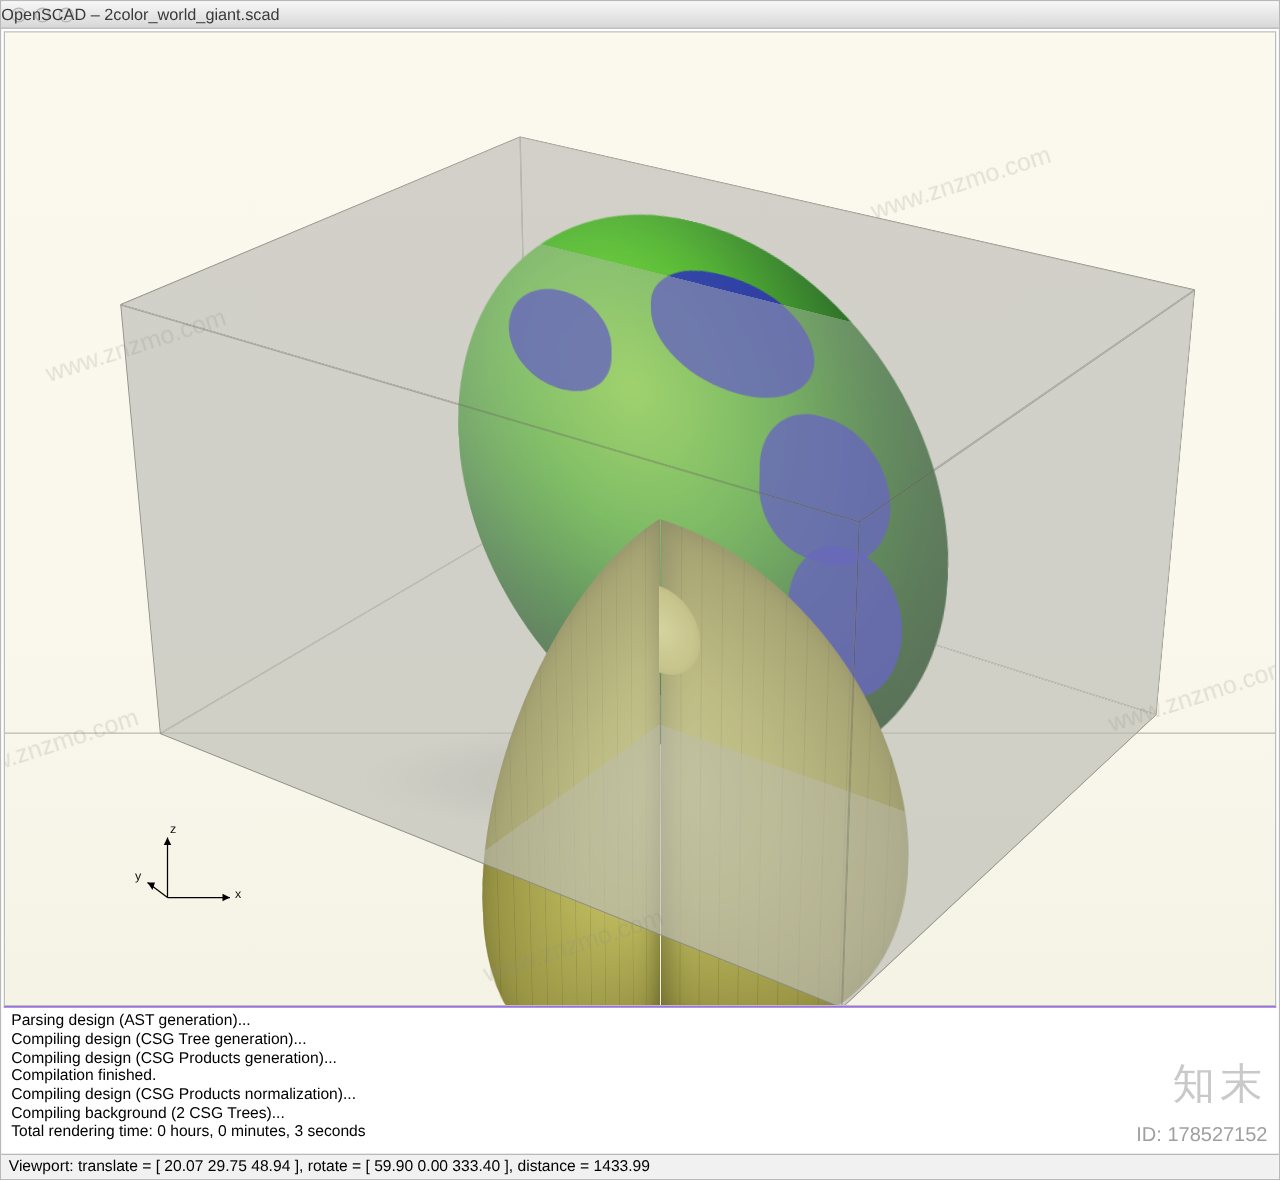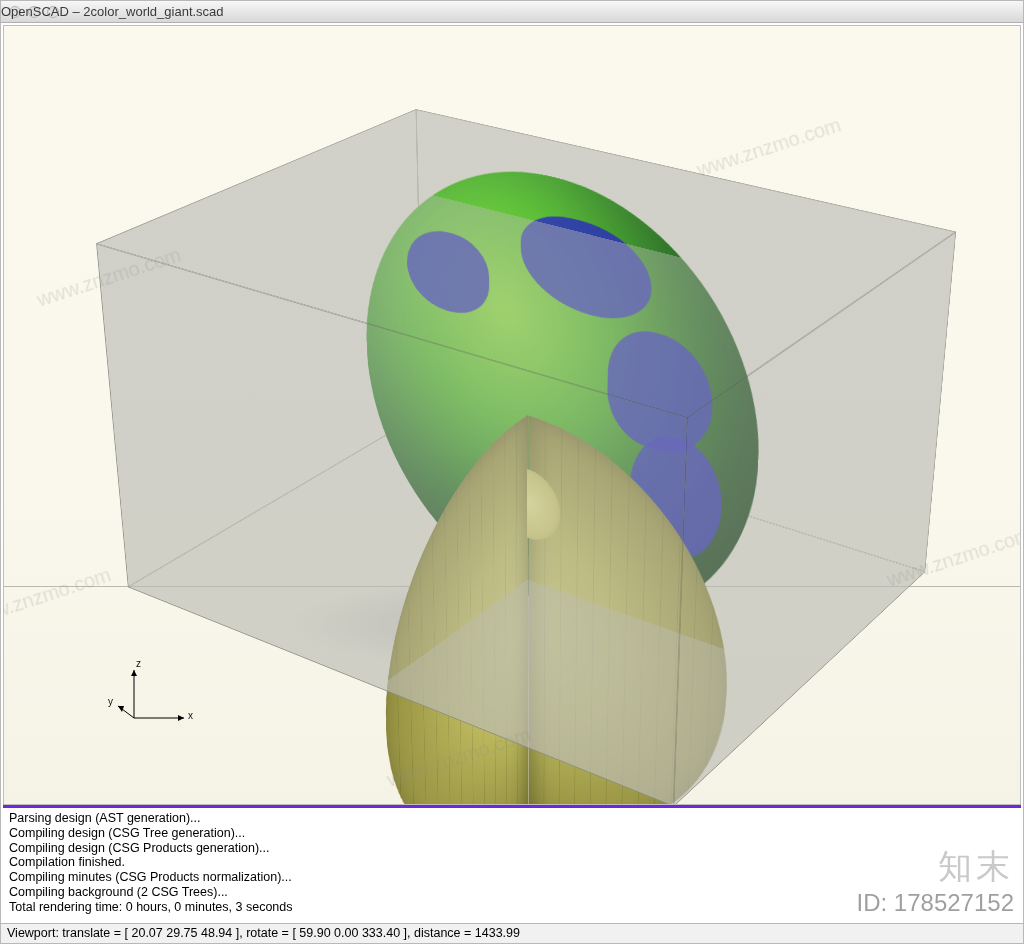--- a/index.html
+++ b/index.html
@@ -106,33 +106,33 @@
 }
 .axis svg { position:absolute; left:0; top:0; }
 .axis .lbl { position:absolute; }
 .shadow {
   position:absolute;left:50%;top:80%;
   width:400px;height:90px;transform:translate(-60%,-50%);
   background: radial-gradient(ellipse, rgba(0,0,0,0.22) 0%, rgba(0,0,0,0) 70%);
 }
 .console {
   height: 118px; background: #fff;
-  border-top: 3px solid #6d28d9; margin: 0 2px;
+  border-top: 1px solid #6d28d9; margin: 0 2px;
   padding: 3px 6px; font-size: 12.5px; line-height: 1.18;
   overflow: hidden; color:#000;
 }
 .statusbar {
   height: 20px; background: #f1f1f1;
   border-top: 1px solid #b8b8b8; padding: 2px 6px;
   font-size: 12.5px; color:#000;
 }
 .watermark-id {
   position: absolute; right: 10px; bottom: 26px;
   text-align: right; color: rgba(80,80,80,0.55);
-  font-size: 24px; line-height: 1.2; pointer-events: none; margin-top: 29px;
+  font-size: 16px; line-height: 1.2; pointer-events: none; margin-top: 29px;
 }
 .watermark-cn {
   position: absolute; right: 10px; bottom: 54px;
   font-size: 34px; color: rgba(100,100,100,0.35);
   letter-spacing: 4px; pointer-events: none; font-family: Liberation Serif, serif;
 }
 .wm-diag {
   position: absolute; color: rgba(140,140,130,0.22);
   font-size: 20px; transform: rotate(-18deg);
   pointer-events: none; white-space: nowrap;
@@ -202,21 +202,21 @@
       <div class="wm-diag" style="left:-40px;top:560px;">www.znzmo.com</div>
       <div class="wm-diag" style="left:880px;top:520px;">www.znzmo.com</div>
       <div class="wm-diag" style="left:380px;top:720px;">www.znzmo.com</div>
     </div>
 
     <div class="console">
       <div>Parsing design (AST generation)...</div>
       <div>Compiling design (CSG Tree generation)...</div>
       <div>Compiling design (CSG Products generation)...</div>
       <div>Compilation finished.</div>
-      <div>Compiling minutes (CSG Products normalization)...</div>
+      <div>Compiling design (CSG Products normalization)...</div>
       <div>Compiling background (2 CSG Trees)...</div>
       <div>Total rendering time: 0 hours, 0 minutes, 3 seconds</div>
     </div>
 
     <div class="statusbar">
       <span>Viewport: translate = [ 20.07 29.75 48.94 ], rotate = [ 59.90 0.00 333.40 ], distance = 1433.99</span>
     </div>
   </div>
 </div>
 

